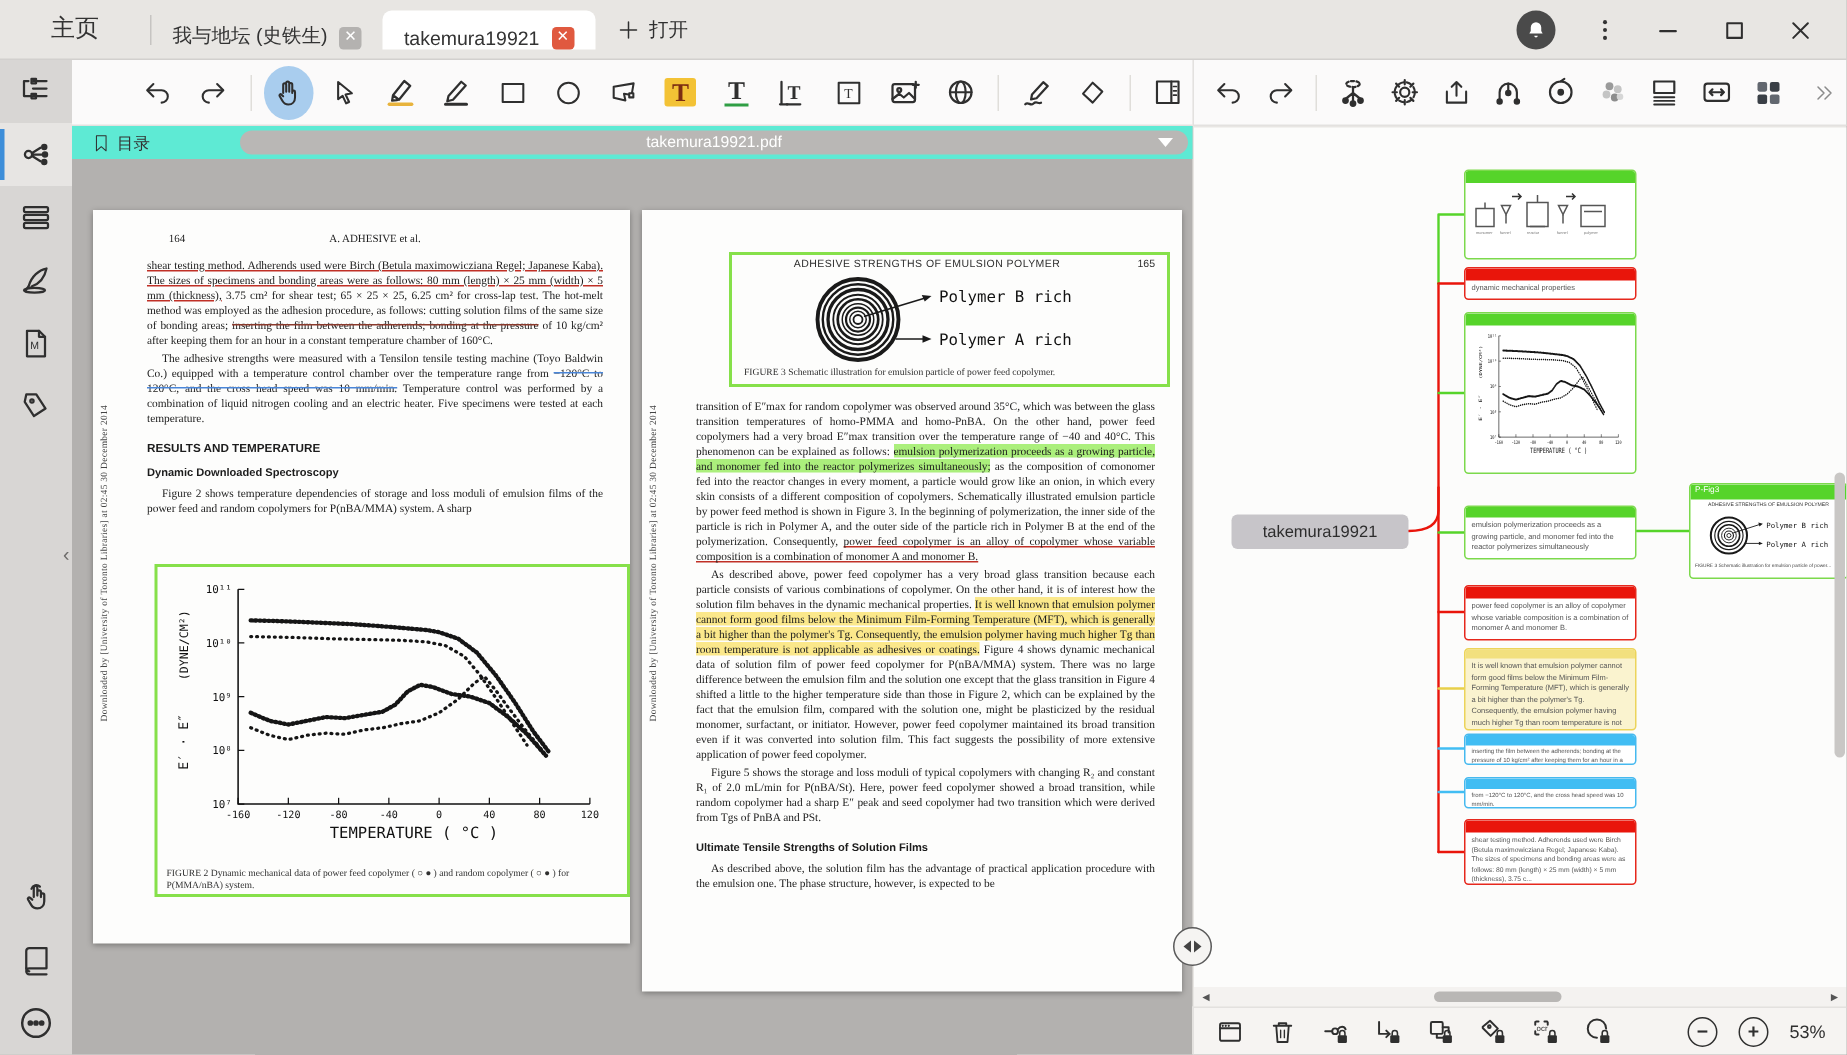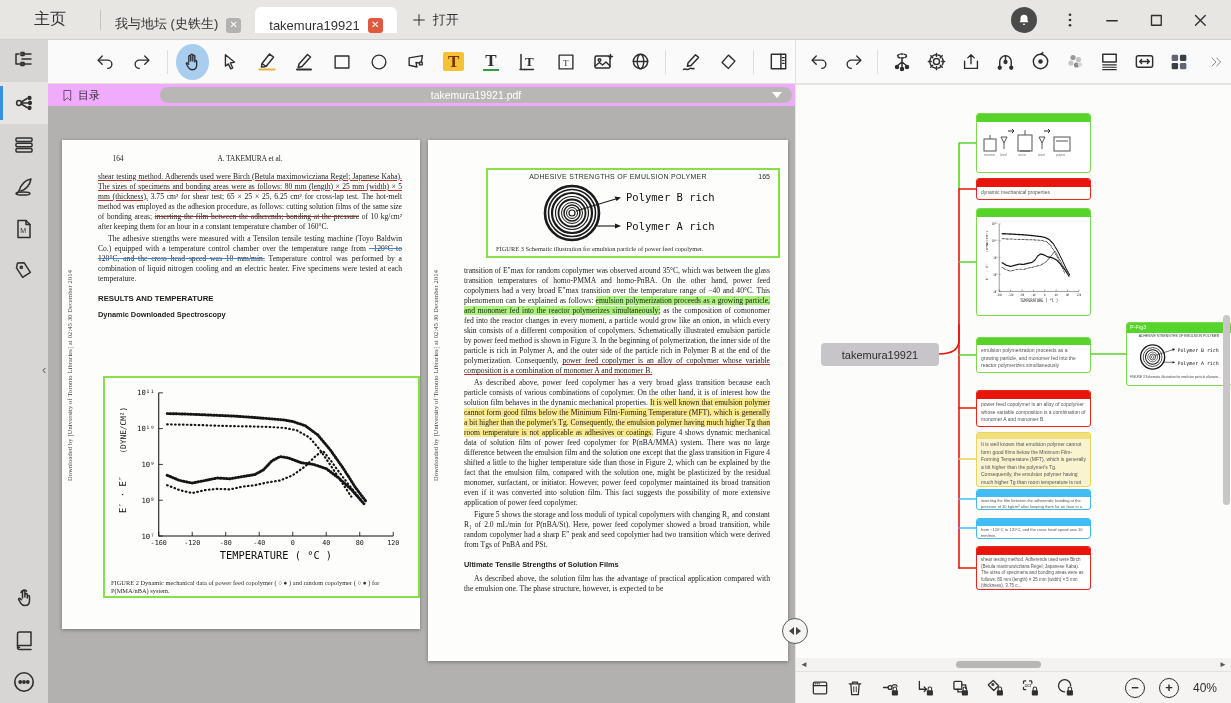--- a/index.html
+++ b/index.html
@@ -34,21 +34,21 @@
 
   
   .sidebar{position:absolute;left:0;top:40px;width:48px;height:663px;background:#d8d6d4;display:flex;flex-direction:column;align-items:center}
   .sbtn{width:48px;height:42px;display:flex;align-items:center;justify-content:center;position:relative}
   .sbtn.active{background:#e7e5e3}
   .sbtn.active::before{content:"";position:absolute;left:0;top:4px;bottom:4px;width:3px;background:#3e8ed9}
   .sb-spacer{flex:1}
 
   
   .pdf-region{position:absolute;left:48px;top:84px;width:747px;height:619px;background:#b3b1af}
-  .pdf-header{position:absolute;left:0;top:0;width:747px;height:22px;background:#f0abfc;display:flex;align-items:center}
+  .pdf-header{position:absolute;left:0;top:0;width:747px;height:22px;background:#5eead4;display:flex;align-items:center}
   .toc{display:flex;align-items:center;gap:5px;font-size:11px;color:#333;padding-left:14px}
   .title-pill{position:absolute;left:112px;top:3px;width:632px;height:16px;background:#b9b7b5;border-radius:8px;display:flex;align-items:center;justify-content:center}
   .title-pill span{color:#fff;font-size:10.5px}
   .pill-caret{position:absolute;right:10px;top:5px;width:0;height:0;border-left:5px solid transparent;border-right:5px solid transparent;border-top:6px solid #fff}
   .collapse-arrow{position:absolute;left:-6px;top:278px;color:#6d6b69;font-size:13px}
 
   .page{position:absolute;background:#fdfdfc;box-shadow:0 1px 4px rgba(0,0,0,.35)}
   .page.left{left:14px;top:56px;width:358px;height:489px}
   .page.right{left:380px;top:56px;width:360px;height:521px}
   .sidenote{position:absolute;left:4px;top:130px;writing-mode:vertical-rl;transform:rotate(180deg);font-size:6.3px;color:#444;font-family:"Liberation Serif",serif;letter-spacing:.2px}
@@ -425,27 +425,28 @@
       <div class="pill-caret"></div>
     </div>
   </div>
   <div class="collapse-arrow">‹</div>
 
   <div class="page left">
     <div class="sidenote">Downloaded by [University of Toronto Libraries] at 02:45 30 December 2014</div>
     <div class="pg-inner">
       <div class="runhead">
         <span class="num">164</span>
-        <span class="head">A. TAKEMURA et al.</span>
+        <span class="head">A. ADHESIVE et al.</span>
         <span class="num"></span>
       </div>
       <div class="para"><span class="seg-ru">shear testing method.  Adherends used were Birch (Betula maximowicziana Regel; Japanese Kaba). The sizes of specimens and bonding areas were as follows: 80 mm (length) × 25 mm (width) × 5 mm (thickness),</span><span> 3.75 cm² for shear test; 65 × 25 × 25, 6.25 cm² for cross-lap test. The hot-melt method was employed as the adhesion procedure, as follows: cutting solution films of the same size of bonding areas; </span><span class="seg-ds">inserting the film between the adherends; bonding at the pressure</span><span> of 10 kg/cm² after keeping them for an hour in a constant temperature chamber of 160°C.</span></div>
       <div class="para" style="text-indent:10px"><span>The adhesive strengths were measured with a Tensilon tensile testing machine (Toyo Baldwin Co.) equipped with a temperature control chamber over the temperature range from </span><span class="seg-bs">−120°C to 120°C, and the cross head speed was 10 mm/min.</span><span> Temperature control was performed by a combination of liquid nitrogen cooling and an electric heater. Five specimens were tested at each temperature.</span></div>
       <div class="h-section">RESULTS AND TEMPERATURE</div>
       <div class="h-sub">Dynamic Downloaded Spectroscopy</div>
+      <div class="para" style="text-indent:10px">Figure 2 shows temperature dependencies of storage and loss moduli of emulsion films of the power feed and random copolymers for P(nBA/MMA) system. A sharp</div>
     </div>
     <div class="figbox fig2box">
       <svg id="fig2-main" width="303" height="196" viewBox="0 0 292 188">
           <path d="M46 10V148H272" stroke="#111" fill="none" stroke-width="1"></path>
           <path d="M46 10h4" stroke="#111" stroke-width="0.8"></path>
           <text x="42" y="12.5" text-anchor="end" font-size="7" fill="#111" font-family="DejaVu Sans Mono,monospace">10¹¹</text>
           <path d="M46 44.5h4" stroke="#111" stroke-width="0.8"></path>
           <text x="42" y="47" text-anchor="end" font-size="7" fill="#111" font-family="DejaVu Sans Mono,monospace">10¹⁰</text>
           <path d="M46 79h4" stroke="#111" stroke-width="0.8"></path>
           <text x="42" y="81.5" text-anchor="end" font-size="7" fill="#111" font-family="DejaVu Sans Mono,monospace">10⁹</text>
@@ -507,21 +508,21 @@
         <text x="102" y="19" font-size="10.5" font-family="DejaVu Sans Mono,monospace" fill="#111">Polymer B rich</text>
         <text x="102" y="48" font-size="10.5" font-family="DejaVu Sans Mono,monospace" fill="#111">Polymer A rich</text>
       </svg>
       <div class="fig-caption">FIGURE 3   Schematic illustration for emulsion particle of power feed copolymer.</div>
     </div>
     <div class="pg-inner" style="top:126px">
       <div class="para"><span>transition of E″max for random copolymer was observed around 35°C, which was between the glass transition temperatures of homo-PMMA and homo-PnBA. On the other hand, power feed copolymers had a very broad E″max transition over the temperature range of −40 and 40°C. This phenomenon can be explained as follows: </span><span class="seg-gh">emulsion polymerization proceeds as a growing particle, and monomer fed into the reactor polymerizes simultaneously;</span><span> as the composition of comonomer fed into the reactor changes in every moment, a particle would grow like an onion, in which every skin consists of a different composition of copolymers. Schematically illustrated emulsion particle by power feed method is shown in Figure 3. In the beginning of polymerization, the inner side of the particle is rich in Polymer A, and the outer side of the particle rich in Polymer B at the end of the polymerization. Consequently, </span><span class="seg-ru">power feed copolymer is an alloy of copolymer whose variable composition is a combination of monomer A and monomer B.</span></div>
       <div class="para" style="text-indent:10px"><span>As described above, power feed copolymer has a very broad glass transition because each particle consists of various combinations of copolymer. On the other hand, it is of interest how the solution film behaves in the dynamic mechanical properties. </span><span class="seg-yh">It is well known that emulsion polymer cannot form good films below the Minimum Film-Forming Temperature (MFT), which is generally a bit higher than the polymer's Tg. Consequently, the emulsion polymer having much higher Tg than room temperature is not applicable as adhesives or coatings.</span><span> Figure 4 shows dynamic mechanical data of solution film of power feed copolymer for P(nBA/MMA) system. There was no large difference between the emulsion film and the solution one except that the glass transition in Figure 4 shifted a little to the higher temperature side than those in Figure 2, which can be explained by the fact that the emulsion film, compared with the solution one, might be plasticized by the residual monomer, surfactant, or initiator. However, power feed copolymer maintained its broad transition even if it was converted into solution film. This fact suggests the possibility of more extensive application of power feed copolymer.</span></div>
       <div class="para" style="text-indent:10px">Figure 5 shows the storage and loss moduli of typical copolymers with changing R₂ and constant R₁ of 2.0 mL/min for P(nBA/St). Here, power feed copolymer showed a broad transition, while random copolymer had a sharp E″ peak and seed copolymer had two transition which were derived from Tgs of PnBA and PSt.</div>
       <div class="h-sub" style="margin-top:10px">Ultimate Tensile Strengths of Solution Films</div>
-      <div class="para" style="text-indent:10px">As described above, the solution film has the advantage of practical application compared with the emulsion one. The phase structure, however, is expected to be</div>
+      <div class="para" style="text-indent:10px">As described above, the solution film has the advantage of practical application procedure with the emulsion one. The phase structure, however, is expected to be</div>
     </div>
   </div>
 </div>
 
 <div class="divider-btn">
   <div class="tri l"></div>
   <div class="tri r"></div>
 </div>
 
 <div class="map-region">
@@ -742,15 +743,15 @@
   <div class="tbtn" style="width:32px;height:28px">
       <svg width="21" height="21" viewBox="0 0 24 24" class="ico">
         <path d="M18 10a7 7 0 1 0-7 7"></path>
         <rect x="13.5" y="15" width="7" height="6" rx="1" fill="#2f2f2f" stroke="none"></rect>
         <path d="M15 15v-1.6a2 2 0 0 1 4 0V15" stroke-width="1.2"></path>
       </svg>
     </div>
   <div class="zoom-group">
     <div class="zoom-circle">−</div>
     <div class="zoom-circle">+</div>
-    <span class="zoom-label">40%</span>
+    <span class="zoom-label">53%</span>
   </div>
 </div>
 
 </body></html>

